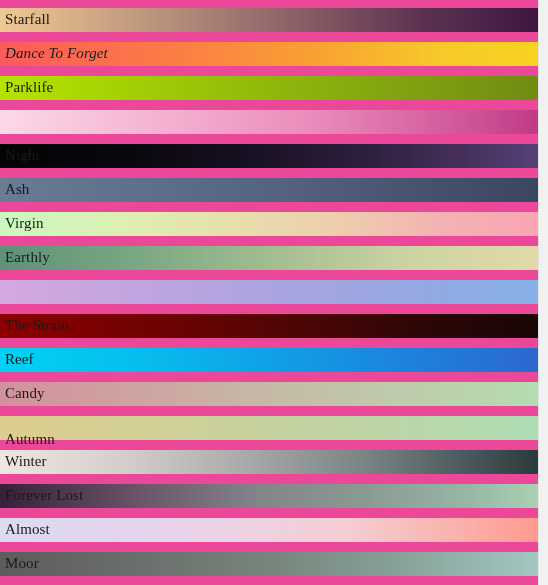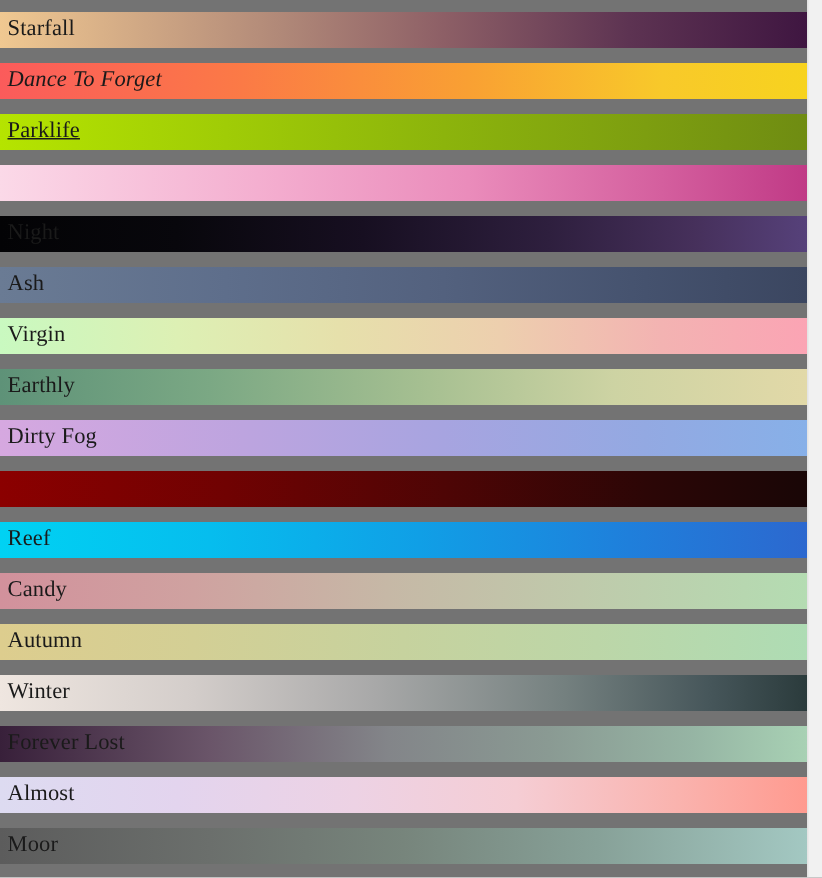--- a/index.html
+++ b/index.html
@@ -10,21 +10,21 @@
   body {
     width: 548px;
     height: 585px;
     overflow: hidden;
     font-family: "Liberation Serif", "DejaVu Serif", serif;
   }
   #palette-page {
     position: relative;
     width: 548px;
     height: 585px;
-    background: #737373;
+    background: #ec4899;
     overflow: hidden;
   }
   #scroll-track {
     position: absolute;
     top: 0;
     right: 0;
     width: 10px;
     height: 585px;
     background: #f1f1f1;
     border-left: 1px solid #e4e4e4;
@@ -72,21 +72,21 @@
       <div class="gradient-row">
         <div class="gradient-bar" style="background: linear-gradient(to right, rgb(240, 200, 145) 0%, rgb(176, 136, 120) 35%, rgb(141, 95, 102) 55%, rgb(93, 51, 82) 78%, rgb(63, 22, 65) 100%);"></div>
         <span class="gradient-label" style="color: rgb(26, 26, 26);">Starfall</span>
       </div>
       <div class="gradient-row">
         <div class="gradient-bar" style="background: linear-gradient(to right, rgb(251, 91, 91) 0%, rgb(251, 122, 70) 30%, rgb(249, 160, 51) 58%, rgb(248, 201, 42) 82%, rgb(247, 211, 31) 100%);"></div>
         <span class="gradient-label" style="color: rgb(26, 26, 26); font-style: italic;">Dance To Forget</span>
       </div>
       <div class="gradient-row">
         <div class="gradient-bar" style="background: linear-gradient(to right, rgb(181, 228, 0) 0%, rgb(160, 204, 6) 28%, rgb(140, 180, 12) 55%, rgb(125, 158, 16) 80%, rgb(111, 140, 18) 100%);"></div>
-        <span class="gradient-label" style="color: rgb(26, 26, 26); text-decoration: underline;">Parklife</span>
+        <span class="gradient-label" style="color: rgb(26, 26, 26);">Parklife</span>
       </div>
       <div class="gradient-row">
         <div class="gradient-bar" style="background: linear-gradient(to right, rgb(251, 217, 232) 0%, rgb(244, 175, 208) 32%, rgb(234, 140, 187) 58%, rgb(212, 95, 158) 82%, rgb(192, 58, 134) 100%);"></div>
       </div>
       <div class="gradient-row">
         <div class="gradient-bar" style="background: linear-gradient(to right, rgb(3, 3, 5) 0%, rgb(8, 7, 12) 22%, rgb(23, 15, 33) 45%, rgb(46, 31, 62) 68%, rgb(70, 48, 91) 86%, rgb(86, 65, 122) 100%);"></div>
         <span class="gradient-label" style="color: rgb(26, 26, 26);">Night</span>
       </div>
       <div class="gradient-row">
         <div class="gradient-bar" style="background: linear-gradient(to right, rgb(106, 123, 148) 0%, rgb(94, 110, 139) 28%, rgb(83, 97, 126) 55%, rgb(69, 82, 110) 80%, rgb(59, 70, 96) 100%);"></div>
@@ -95,36 +95,36 @@
       <div class="gradient-row">
         <div class="gradient-bar" style="background: linear-gradient(to right, rgb(201, 249, 192) 0%, rgb(221, 240, 180) 22%, rgb(230, 224, 171) 42%, rgb(237, 207, 174) 62%, rgb(243, 179, 178) 82%, rgb(251, 164, 180) 100%);"></div>
         <span class="gradient-label" style="color: rgb(26, 26, 26); text-align: center;">Virgin</span>
       </div>
       <div class="gradient-row">
         <div class="gradient-bar" style="background: linear-gradient(to right, rgb(94, 146, 120) 0%, rgb(123, 168, 132) 26%, rgb(165, 191, 145) 52%, rgb(205, 211, 163) 76%, rgb(226, 217, 168) 100%);"></div>
         <span class="gradient-label" style="color: rgb(26, 26, 26);">Earthly</span>
       </div>
       <div class="gradient-row">
         <div class="gradient-bar" style="background: linear-gradient(to right, rgb(214, 168, 224) 0%, rgb(189, 164, 223) 30%, rgb(167, 164, 224) 55%, rgb(147, 169, 226) 80%, rgb(135, 176, 232) 100%);"></div>
-        <span class="gradient-label" style="color: rgb(26, 26, 26);">Dirty Fog</span>
       </div>
       <div class="gradient-row">
         <div class="gradient-bar" style="background: linear-gradient(to right, rgb(139, 0, 0) 0%, rgb(112, 2, 2) 28%, rgb(78, 5, 5) 55%, rgb(44, 6, 6) 80%, rgb(25, 6, 6) 100%);"></div>
+        <span class="gradient-label" style="color: rgb(26, 26, 26);">The Strain</span>
       </div>
       <div class="gradient-row">
         <div class="gradient-bar" style="background: linear-gradient(to right, rgb(0, 210, 243) 0%, rgb(6, 189, 238) 26%, rgb(16, 159, 230) 52%, rgb(31, 127, 219) 78%, rgb(44, 104, 207) 100%);"></div>
         <span class="gradient-label" style="color: rgb(26, 26, 26);">Reef</span>
       </div>
       <div class="gradient-row">
         <div class="gradient-bar" style="background: linear-gradient(to right, rgb(210, 145, 156) 0%, rgb(207, 162, 160) 24%, rgb(198, 184, 166) 48%, rgb(191, 202, 171) 72%, rgb(180, 220, 178) 100%);"></div>
         <span class="gradient-label" style="color: rgb(26, 26, 26);">Candy</span>
       </div>
       <div class="gradient-row">
         <div class="gradient-bar" style="background: linear-gradient(to right, rgb(221, 205, 142) 0%, rgb(211, 207, 149) 24%, rgb(198, 210, 158) 50%, rgb(188, 214, 168) 74%, rgb(174, 220, 180) 100%);"></div>
-        <span class="gradient-label" style="color: rgb(26, 26, 26);">Autumn</span>
+        <span class="gradient-label" style="color: rgb(26, 26, 26); margin-top: 12px;">Autumn</span>
       </div>
       <div class="gradient-row">
         <div class="gradient-bar" style="background: linear-gradient(to right, rgb(239, 230, 224) 0%, rgb(211, 205, 202) 24%, rgb(169, 169, 169) 46%, rgb(116, 128, 127) 70%, rgb(70, 86, 90) 88%, rgb(43, 59, 60) 100%);"></div>
         <span class="gradient-label" style="color: rgb(26, 26, 26); text-align: center;">Winter</span>
       </div>
       <div class="gradient-row">
         <div class="gradient-bar" style="background: linear-gradient(to right, rgb(56, 32, 58) 0%, rgb(106, 85, 105) 26%, rgb(131, 133, 137) 48%, rgb(138, 154, 147) 68%, rgb(150, 181, 164) 86%, rgb(168, 209, 180) 100%);"></div>
         <span class="gradient-label" style="color: rgb(26, 26, 26);">Forever Lost</span>
       </div>
       <div class="gradient-row">

